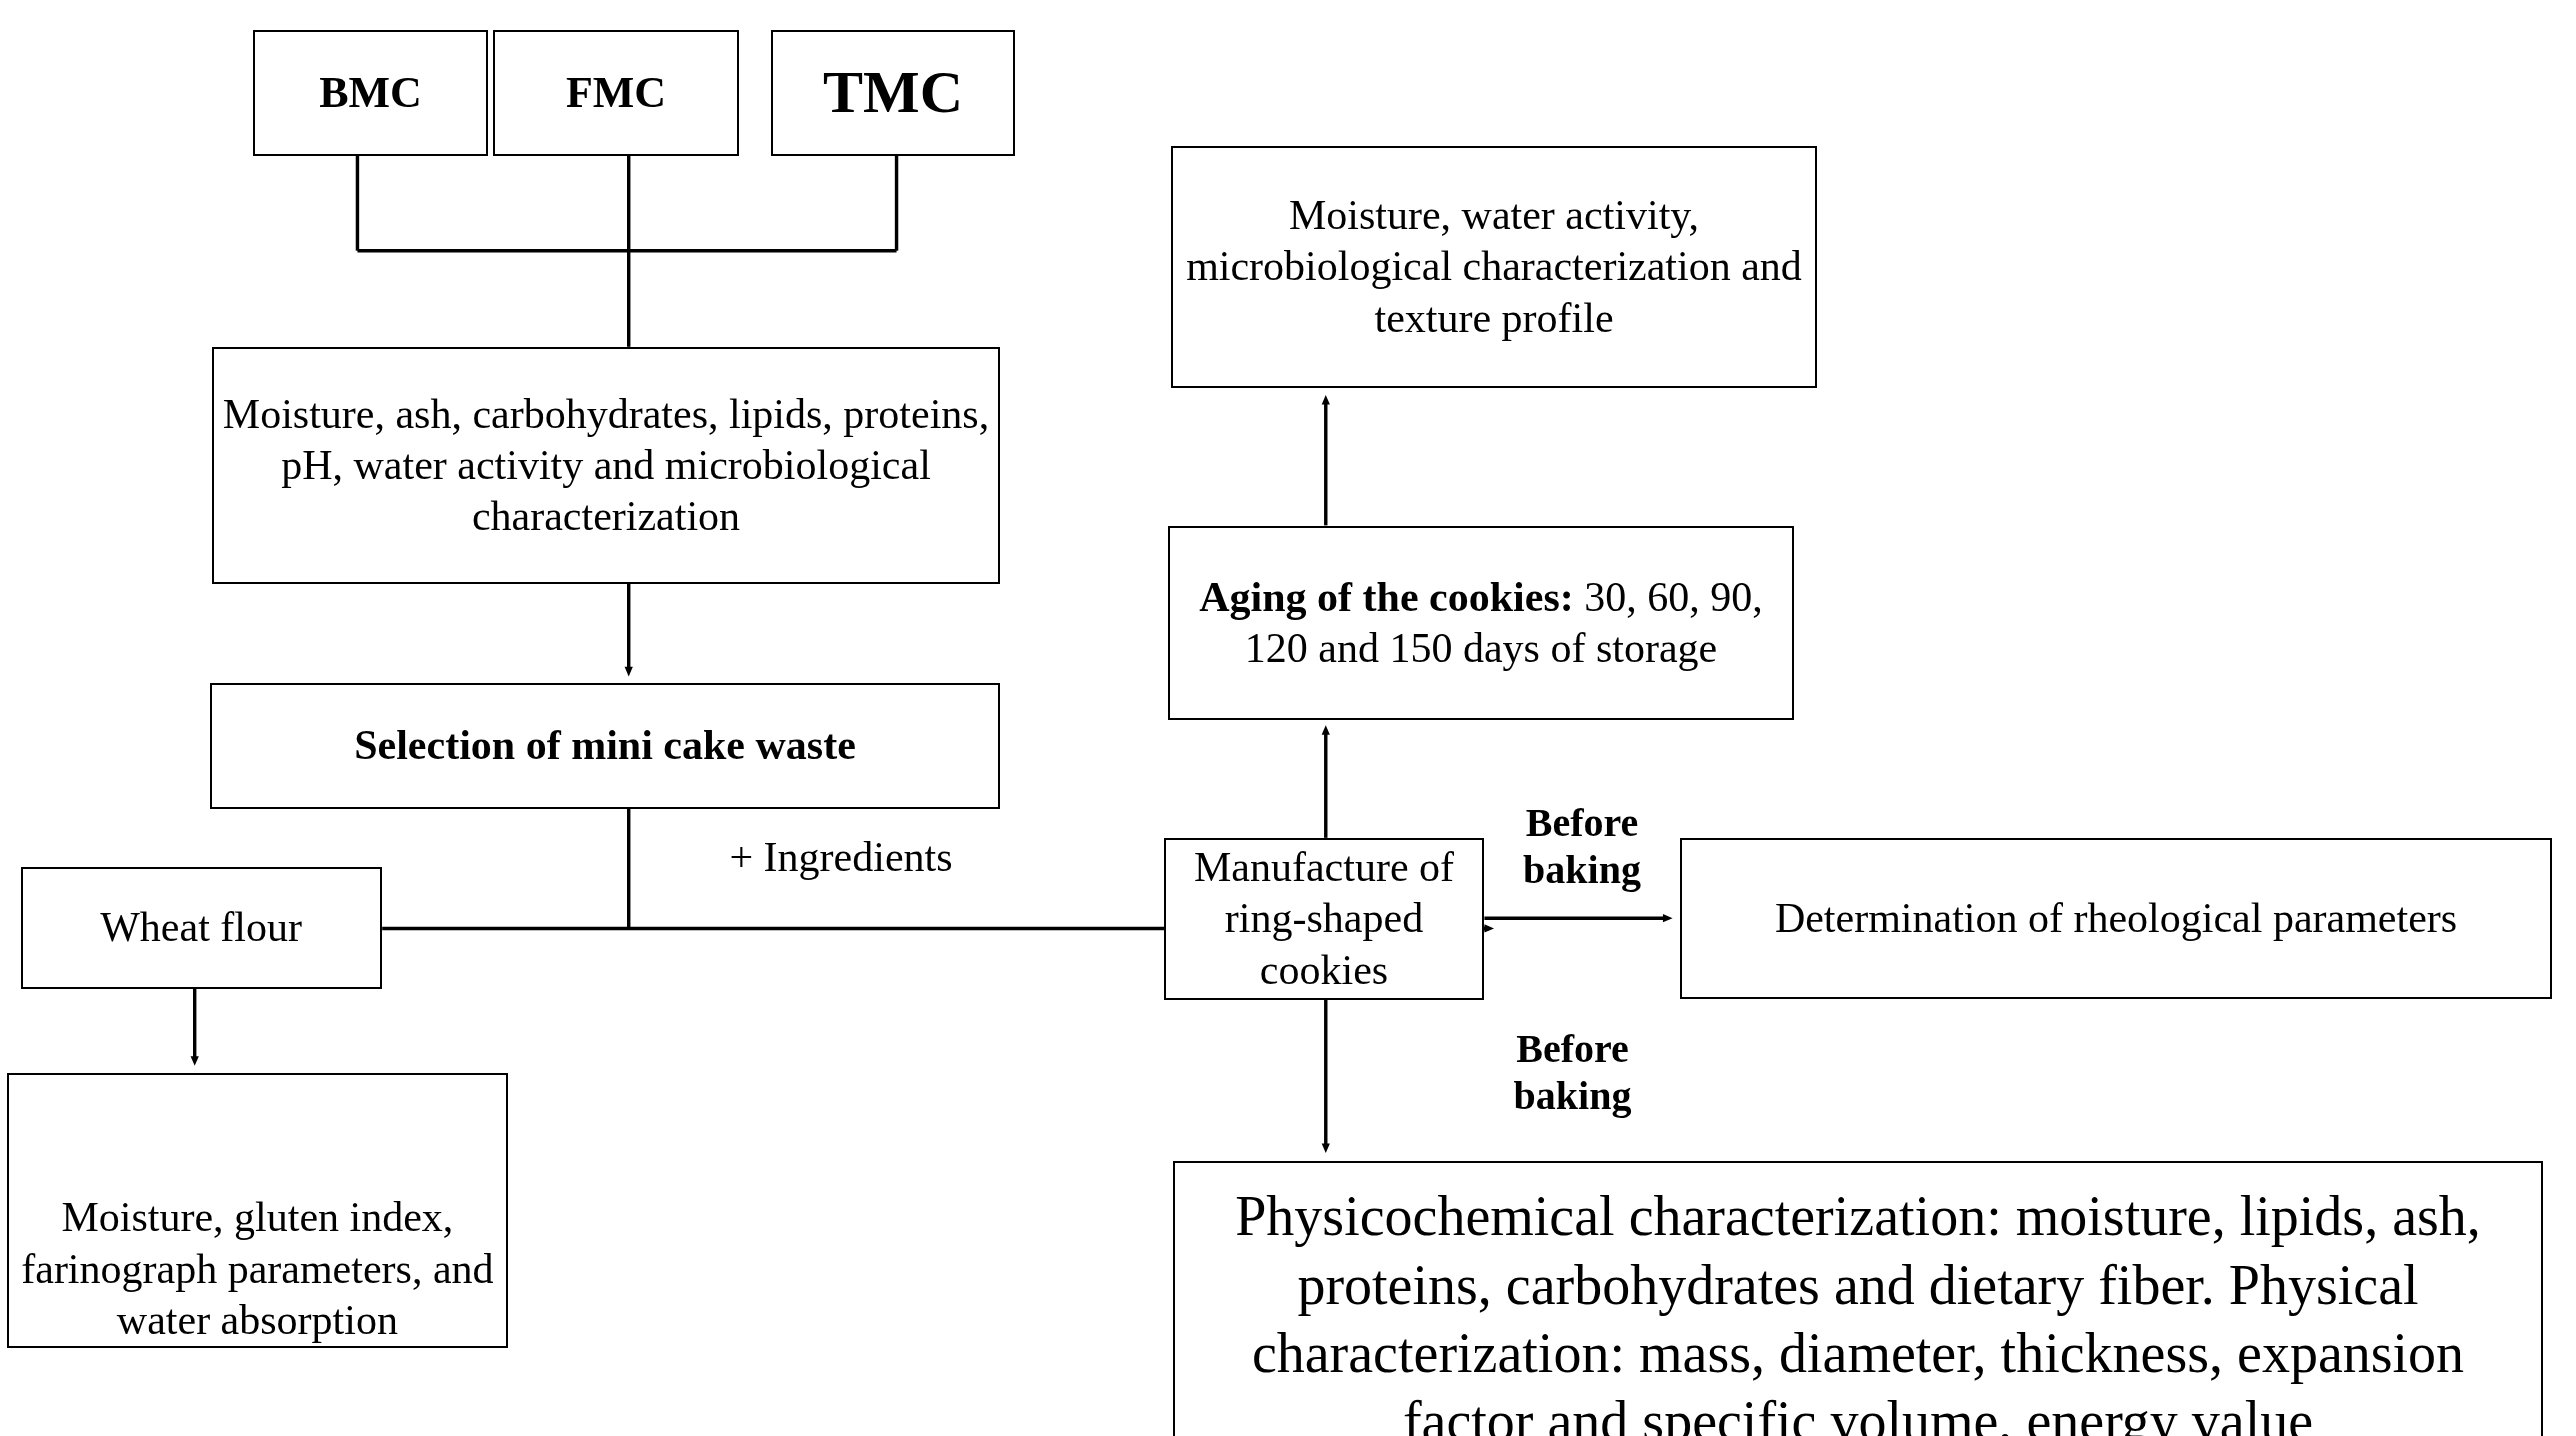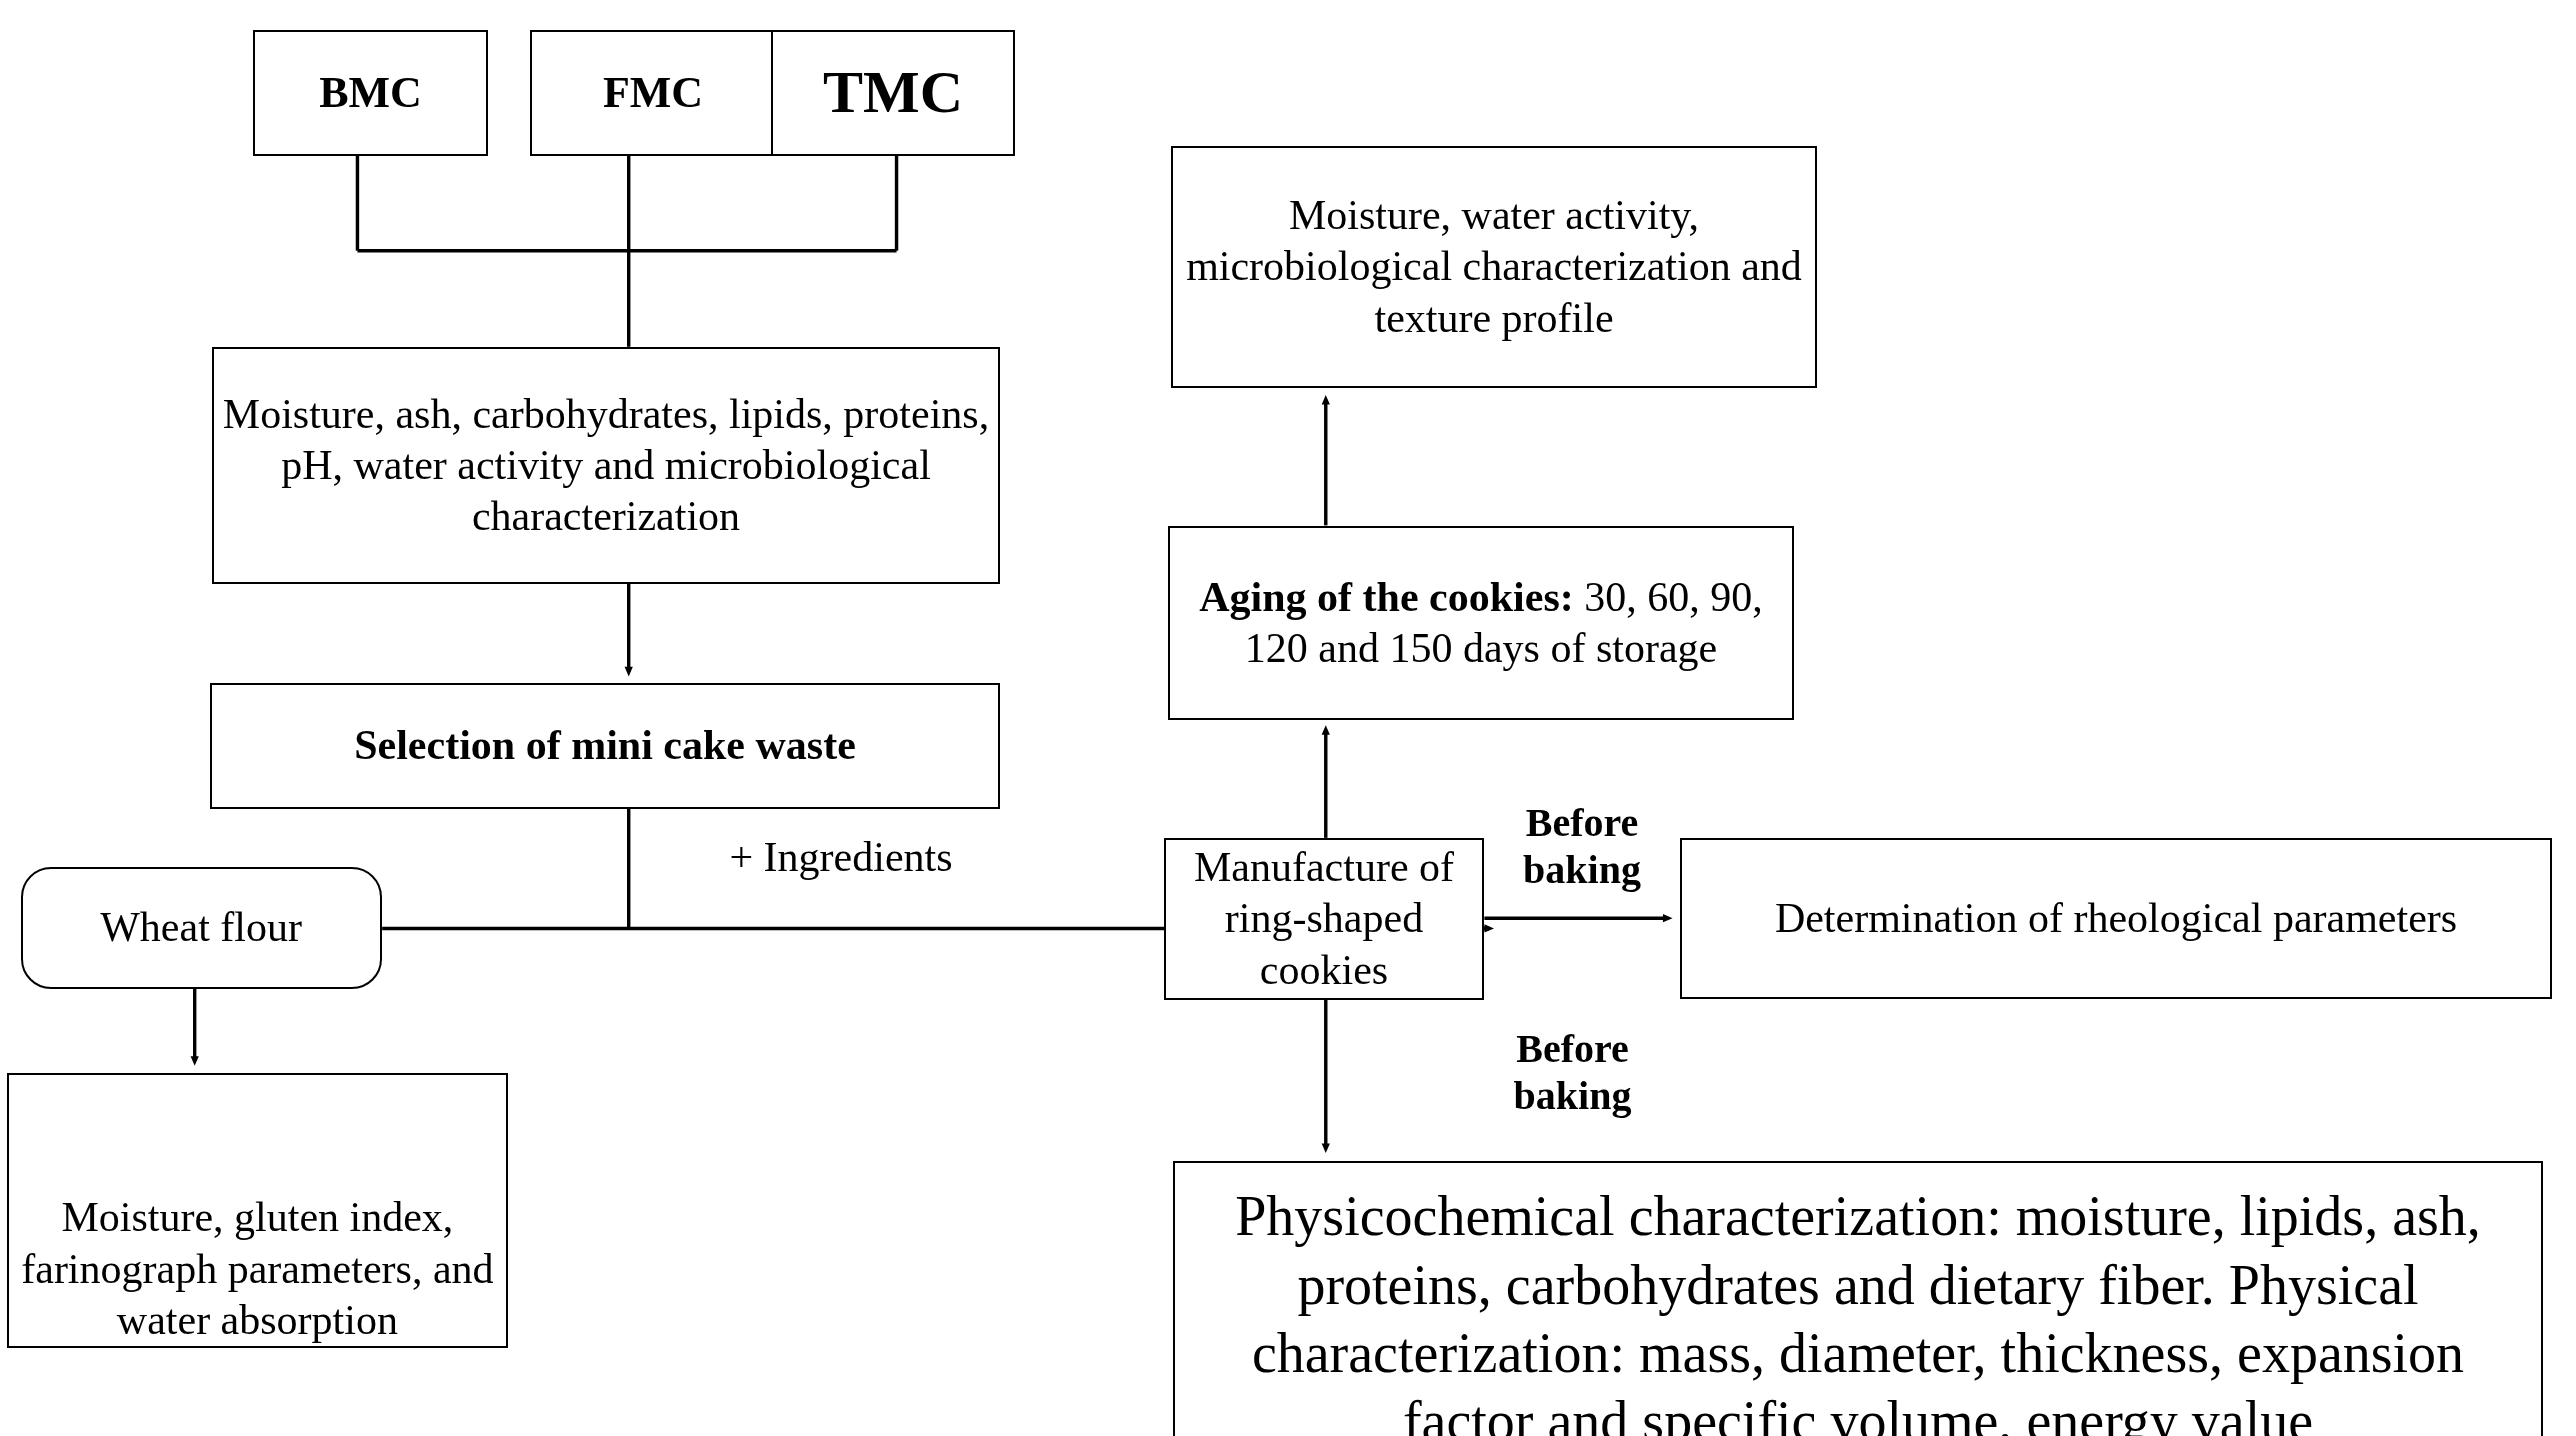--- a/index.html
+++ b/index.html
@@ -40,25 +40,25 @@
   .b{font-weight:bold;}
   svg#wires{
     position:absolute;
     left:0;top:0;
     width:2576px;height:1436px;
     z-index:1;
     pointer-events:none;
   }
   
   #box-bmc{left:237px;  top:29.5px;   width:235px;  height:126px; font-size:44px; font-weight:bold;margin-left:16px;}
-  #box-fmc{left:493px;  top:29.5px;   width:246px;  height:126px; font-size:44px; font-weight:bold;margin-left:37px;}
+  #box-fmc{left:493px;  top:29.5px;   width:246px;  height:126px; font-size:44px; font-weight:bold;}
   #box-tmc{left:771px; top:29.5px;   width:244px;  height:126px; font-size:60px; font-weight:bold;}
   #box-raw-char{left:212px; top:347px; width:788px; height:237px; font-size:42px;}
   #box-selection{left:210px; top:683px; width:790px; height:126px; font-size:42px; font-weight:bold;}
-  #box-wheat{left:20.6px;  top:867px; width:361px;  height:122px; font-size:42px;border-radius:30px;}
+  #box-wheat{left:20.6px;  top:867px; width:361px;  height:122px; font-size:42px;}
   #box-flour-char{left:6.9px; top:1073px; width:501px; height:275px; font-size:42px;align-items:flex-end;}
   #box-storage-char{left:1171px; top:146px; width:646px; height:242px; font-size:42px;}
   #box-aging{left:1168px; top:526px; width:626px; height:194px; font-size:42px;}
   #box-manufacture{left:1164px; top:838px; width:320px; height:162px; font-size:42px;}
   #box-rheology{left:1680px; top:838px; width:872px; height:161px; font-size:42px;}
   #box-physchem{left:1173px; top:1161px; width:1370px; height:316px; font-size:56px;}
   
   #lbl-ingredients{left:683px; top:833px; width:316px; font-size:42px;}
   #lbl-before{left:1484px; top:799px; width:196px; font-size:40px;}
   #lbl-after{left:1480px; top:1025px; width:185px; font-size:40px;}

